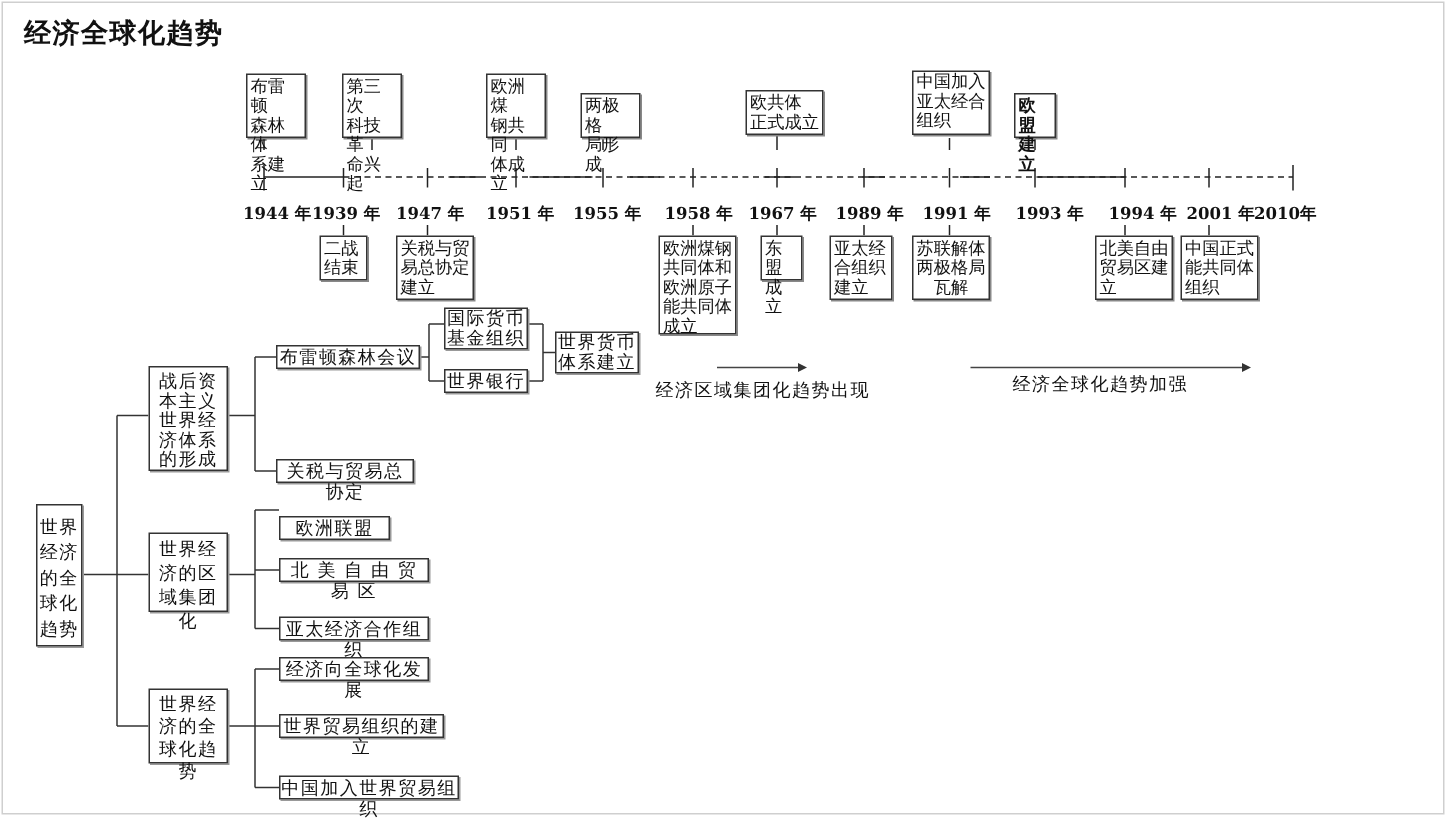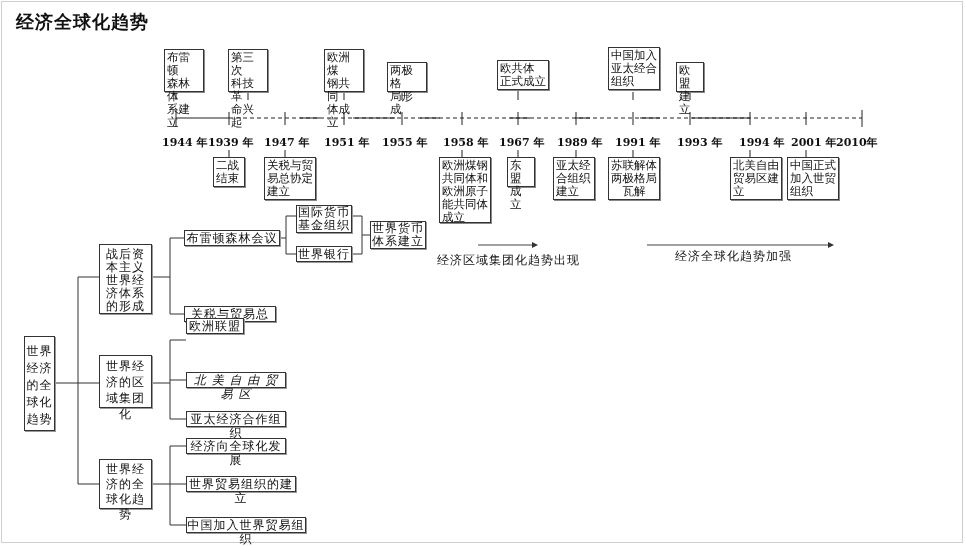--- a/index.html
+++ b/index.html
@@ -123,21 +123,21 @@
 <div class="box" style="left:324px;top:49px;width:40px;height:43px;">欧洲煤
 钢共同
 体成立</div>
 <div class="box" style="left:387px;top:62px;width:40px;height:30px;">两极格
 局形成</div>
 <div class="box" style="left:497px;top:60px;width:52px;height:30px;">欧共体
 正式成立</div>
 <div class="box" style="left:608px;top:47px;width:52px;height:43px;font-family:Liberation Serif, serif;">中国加入
 亚太经合
 组织</div>
-<div class="box" style="left:676px;top:62px;width:28px;height:30px;">欧盟
+<div class="box" style="left:676px;top:62px;width:28px;height:30px;font-weight:bold;">欧盟
 建立</div>
 
 <div class="year" style="left:162px;">1944 年</div>
 <div class="year" style="left:208px;">1939 年</div>
 <div class="year" style="left:264px;">1947 年</div>
 <div class="year" style="left:324px;">1951 年</div>
 <div class="year" style="left:382px;">1955 年</div>
 <div class="year" style="left:443px;">1958 年</div>
 <div class="year" style="left:499px;">1967 年</div>
 <div class="year" style="left:557px;">1989 年</div>
@@ -162,21 +162,21 @@
 <div class="box" style="left:553px;top:157px;width:42px;height:43px;">亚太经
 合组织
 建立</div>
 <div class="box" style="left:608px;top:157px;width:52px;height:43px;text-align:center;">苏联解体
 两极格局
 瓦解</div>
 <div class="box" style="left:730px;top:157px;width:52px;height:43px;">北美自由
 贸易区建
 立</div>
 <div class="box" style="left:787px;top:157px;width:52px;height:43px;">中国正式
-加入世贸
+能共同体
 组织</div>
 
 <div class="label" style="left:437px;top:252px;font-size:12px;font-family:Liberation Serif, serif;">经济区域集团化趋势出现</div>
 <div class="label" style="left:675px;top:248px;font-size:12px;">经济全球化趋势加强</div>
 
 <div class="tbox" style="left:24px;top:336px;width:31px;height:95px;line-height:17px;padding-top:6px;">世界
 经济
 的全
 球化
 趋势</div>
@@ -190,22 +190,22 @@
 <div class="tbox" style="left:184px;top:306px;width:92px;height:16px;line-height:14px;">关税与贸易总协定</div>
 <div class="tbox" style="left:296px;top:205px;width:56px;height:28px;line-height:13px;">国际货币
 基金组织</div>
 <div class="tbox" style="left:296px;top:246px;width:56px;height:16px;line-height:14px;">世界银行</div>
 <div class="tbox" style="left:370px;top:221px;width:56px;height:28px;line-height:13px;">世界货币
 体系建立</div>
 
 <div class="tbox" style="left:99px;top:355px;width:53px;height:53px;line-height:16px;padding-top:2px;">世界经
 济的区
 域集团化</div>
-<div class="tbox" style="left:186px;top:318px;width:58px;height:16px;line-height:14px;text-align:center;">欧洲联盟</div>
-<div class="tbox" style="left:186px;top:372px;width:100px;height:16px;line-height:14px;font-style:italic;">北 美 自 由 贸 易 区</div>
+<div class="tbox" style="left:186px;top:344px;width:74px;height:16px;line-height:14px;text-align:center;">欧洲联盟</div>
+<div class="tbox" style="left:186px;top:372px;width:100px;height:16px;line-height:14px;">北 美 自 由 贸 易 区</div>
 <div class="tbox" style="left:186px;top:411px;width:100px;height:16px;line-height:14px;">亚太经济合作组织</div>
 
 <div class="tbox" style="left:99px;top:459px;width:53px;height:50px;line-height:15px;padding-top:2px;">世界经
 济的全
 球化趋势</div>
 <div class="tbox" style="left:186px;top:438px;width:100px;height:16px;line-height:14px;">经济向全球化发展</div>
 <div class="tbox" style="left:186px;top:476px;width:110px;height:16px;line-height:14px;">世界贸易组织的建立</div>
 <div class="tbox" style="left:186px;top:517px;width:120px;height:16px;line-height:14px;">中国加入世界贸易组织</div>
 
 </body></html>

